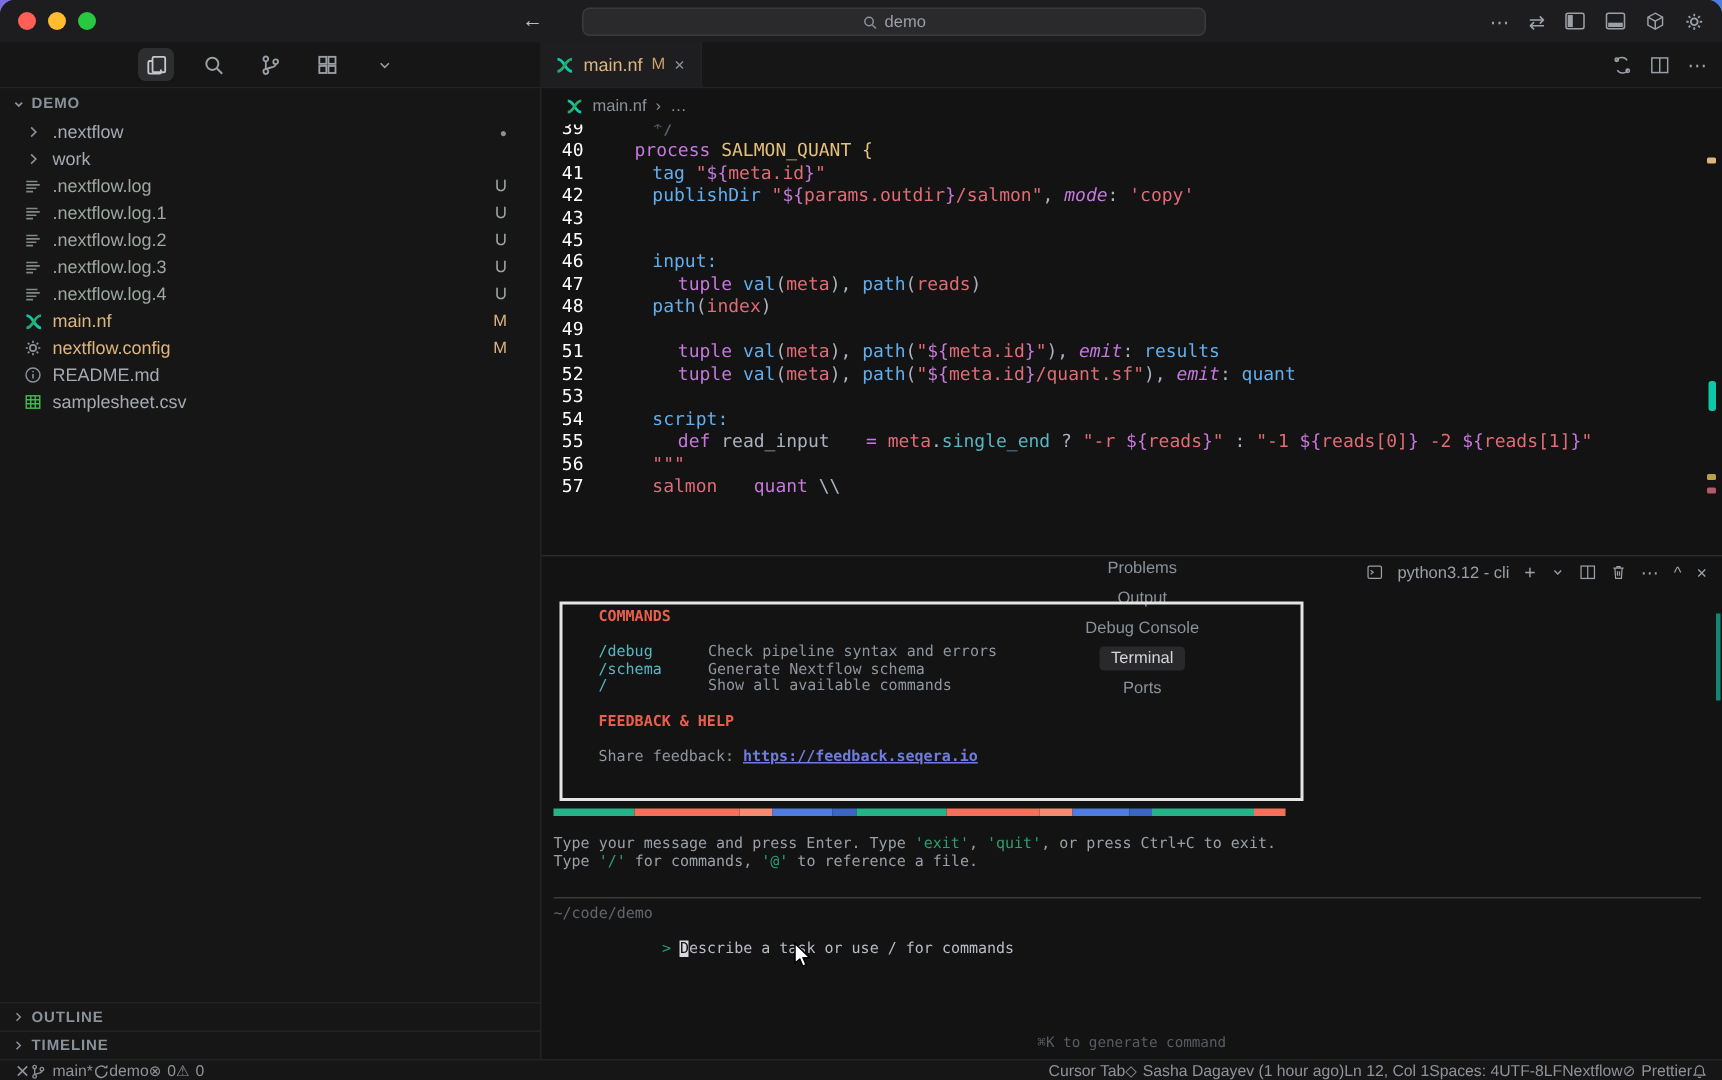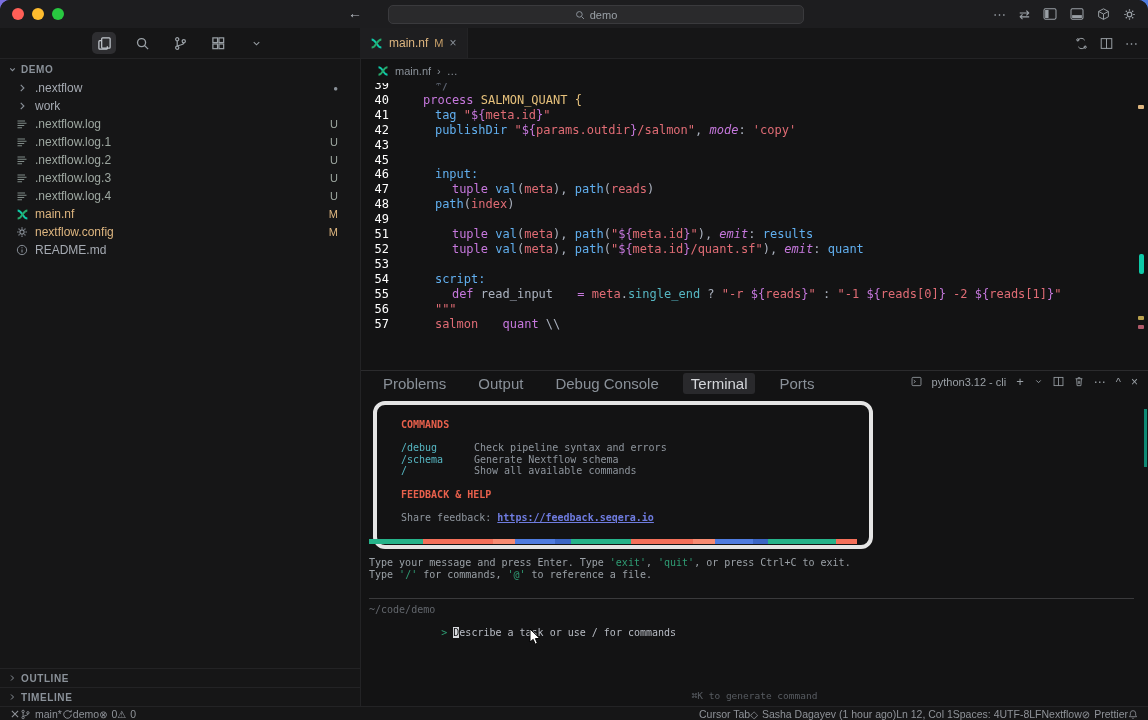--- a/index.html
+++ b/index.html
@@ -49,28 +49,28 @@
   .code-line{height:14.93px;line-height:14.93px;display:flex;white-space:pre;}
   .code-line:first-child{margin-top:-5px;}
   .ln{width:28px;text-align:right;margin-right:17px;color:#ffffff;flex:none;}
   .tk-kw{color:#c678dd;margin-left:17px;}.tk-fn{color:#61afef;}.tk-type{color:#e5c07b;}.tk-str{color:#e06c75;}
   .tk-interp{color:#c678dd;}.tk-prop{color:#e06c75;}.tk-plain{color:#abb2bf;}.tk-cmt{color:#5c6370;}
   .tk-brace{color:#e5c07b;}.tk-cyan{color:#56b6c2;}.tk-ital{color:#c678dd;font-style:italic;}
   .scroll-handle{position:absolute;right:4px;top:171px;width:5px;height:20px;background:#0ec9a7;border-radius:2px;}
   .ov-mark{position:absolute;right:4px;width:6px;height:4px;border-radius:1px;}
   
   .panel{height:335px;border-top:1px solid #2b2b2d;position:relative;}
-  .panel-tabs{height:24px;display:flex;align-items:center;gap:16px;padding-left:14px;font-size:15px;color:#8a9199;}
+  .panel-tabs{height:24px;display:flex;align-items:center;gap:4px;padding-left:14px;font-size:11px;color:#8a9199;flex-direction:column;}
   .ptab{padding:2px 8px;border-radius:3px;}
   .ptab.active{background:#29292c;color:#d4d6da;}
   .panel-actions{position:absolute;right:10px;top:3px;display:flex;align-items:center;gap:10px;font-size:11px;color:#9aa0a6;}
   .pa-icon{display:flex;align-items:center;line-height:1;}
   .term{position:relative;height:311px;font-family:"DejaVu Sans Mono",monospace;font-size:10px;color:#9aa0a6;}
-  .term-box{position:absolute;left:12px;top:6px;width:468px;height:126px;border:4px solid #e5e5e5;border-radius:12px;
-    padding:14px 0 0 24px;line-height:11.6px;}
+  .term-box{position:absolute;left:12px;top:6px;width:468px;height:126px;border:2px solid #e5e5e5;border-radius:0;
+    padding:3px 0 0 24px;line-height:11.6px;}
   .t-head{color:#e8604c;font-weight:bold;}
   .t-gap{height:11.6px;}
   .cmd-row{display:flex;}
   .cmd{width:73px;color:#56b6c2;font-weight:normal;flex:none;}
   .cmd-desc{color:#8f969e;}
   .t-feedback{color:#8f969e;}
   .t-link{color:#6f7ce0;text-decoration:underline;font-weight:bold;}
   .stripe{position:absolute;left:8px;top:144px;width:488px;height:5px;display:flex;}
   .stripe span{height:100%;display:block;}
   .help{position:absolute;left:8px;top:162px;line-height:11.8px;}
@@ -332,20 +332,31 @@
           </div>
           <div class="tree-row">
             <span class="tree-icon">
               <svg width="12" height="12" viewBox="0 0 16 16">
                 <circle cx="8" cy="8" r="6.2" fill="none" stroke="#8a9199" stroke-width="1.3"></circle>
                 <path d="M8 7.2v4M8 4.4v1.2" stroke="#8a9199" stroke-width="1.4"></path>
               </svg>
             </span>
             <span class="tree-label tl-plain">README.md</span>
           </div>
+          <div class="tree-row">
+            <span class="tree-icon">
+              <svg width="12" height="12" viewBox="0 0 16 16">
+                <g stroke="#3fb950" stroke-width="1.3" fill="none">
+                  <rect x="2" y="2.5" width="12" height="11"></rect>
+                  <path d="M2 6h12M2 9.5h12M6 2.5v11M10 2.5v11"></path>
+                </g>
+              </svg>
+            </span>
+            <span class="tree-label tl-plain">samplesheet.csv</span>
+          </div>
         </div>
       <div class="sidebar-bottom" id="sidebar-bottom">
           <div class="bottom-row">
             <span>
               <svg width="8" height="8" viewBox="0 0 16 16">
                 <path d="M6 3l5 5-5 5" fill="none" stroke="#8a9199" stroke-width="2"></path>
               </svg>
             </span>
             <span>OUTLINE</span>
           </div>

